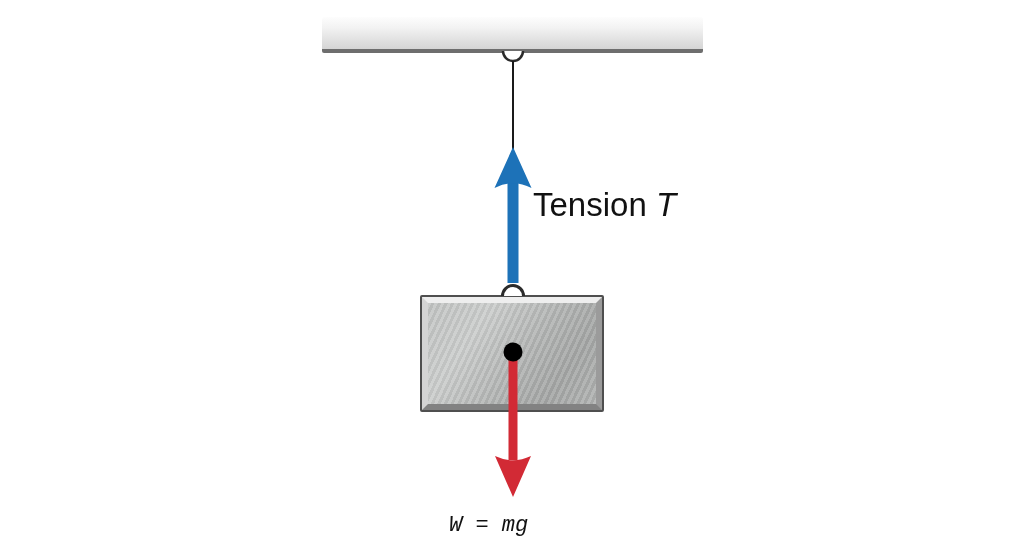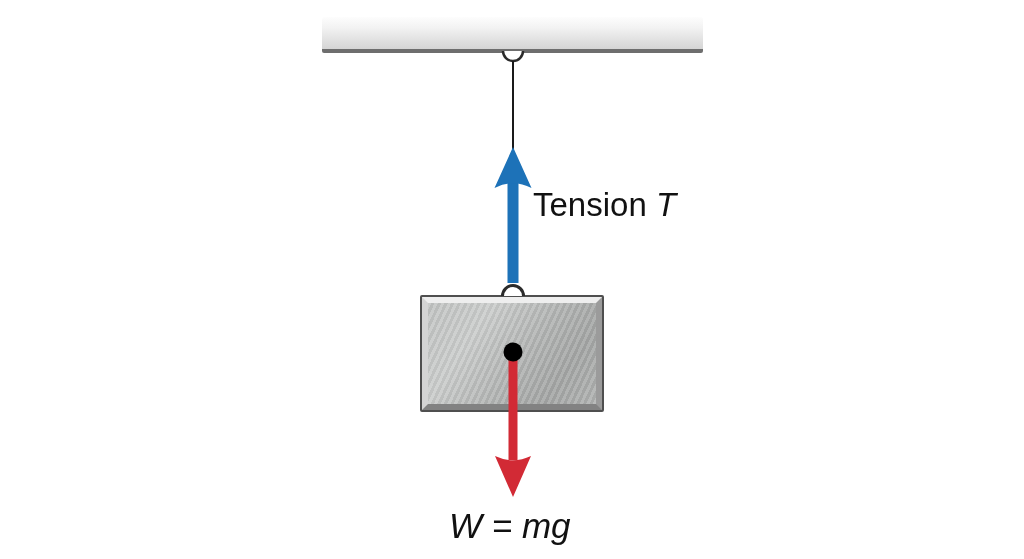--- a/index.html
+++ b/index.html
@@ -72,23 +72,24 @@
     top: 186px;
     font-size: 33px;
     line-height: 38px;
   }
   .tension-label .sym {
     font-style: italic;
   }
   .weight-label {
     left: 449px;
     top: 505px;
-    font-size: 35px;
+    font-size: 22px;
     line-height: 42px;
     font-style: italic;
+    font-family: Liberation Mono, monospace;
   }
 </style>
 </head>
 <body>
 
 <div class="stage">
 
   <div class="ceiling-beam"></div>
 
   <div class="mass-block">

